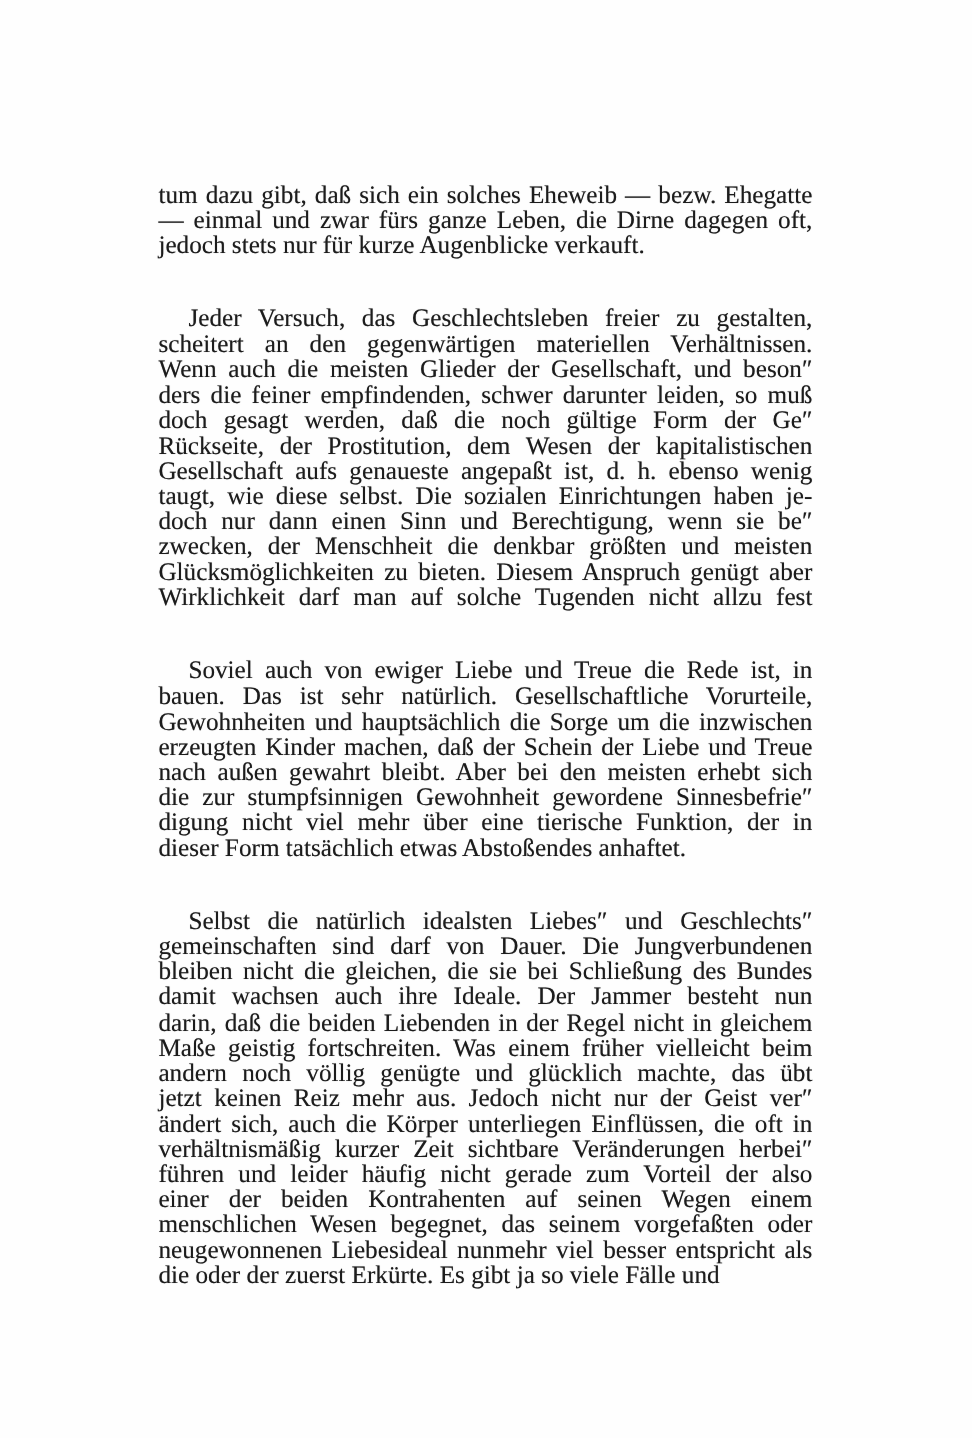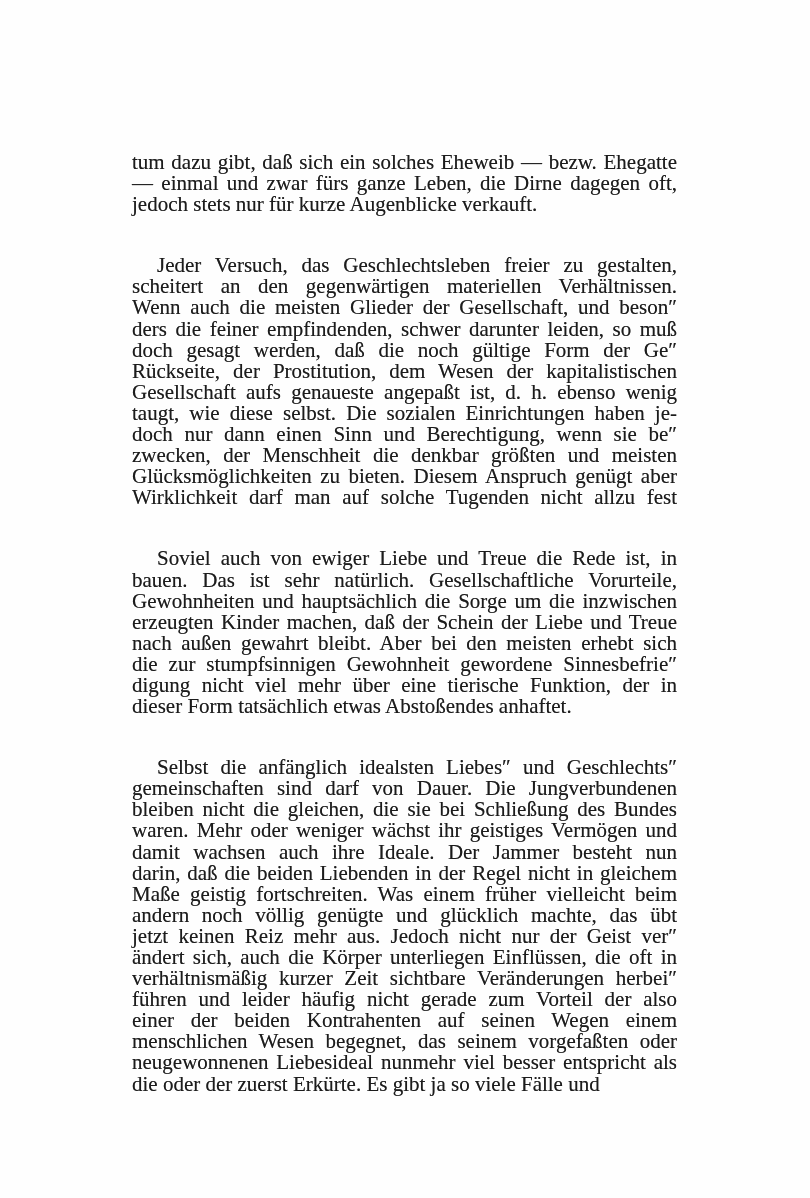--- a/index.html
+++ b/index.html
@@ -75,24 +75,23 @@
         <div class="line indent">Soviel auch von ewiger Liebe und Treue die Rede ist, in</div>
         <div class="line">bauen. Das ist sehr natürlich. Gesellschaftliche Vorurteile,</div>
         <div class="line">Gewohnheiten und hauptsächlich die Sorge um die inzwischen</div>
         <div class="line">erzeugten Kinder machen, daß der Schein der Liebe und Treue</div>
         <div class="line">nach außen gewahrt bleibt. Aber bei den meisten erhebt sich</div>
         <div class="line">die zur stumpfsinnigen Gewohnheit gewordene Sinnesbefrie″</div>
         <div class="line">digung nicht viel mehr über eine tierische Funktion, der in</div>
         <div class="line last">dieser Form tatsächlich etwas Abstoßendes anhaftet.</div>
       </div>
       <div class="paragraph">
-        <div class="line indent">Selbst die anfänglich idealsten Liebes″ und Geschlechts″</div>
+        <div class="line indent">Selbst die natürlich idealsten Liebes″ und Geschlechts″</div>
         <div class="line">gemeinschaften sind darf von Dauer. Die Jungverbundenen</div>
         <div class="line">bleiben nicht die gleichen, die sie bei Schließung des Bundes</div>
-        <div class="line">waren. Mehr oder weniger wächst ihr geistiges Vermögen und</div>
         <div class="line">damit wachsen auch ihre Ideale. Der Jammer besteht nun</div>
         <div class="line">darin, daß die beiden Liebenden in der Regel nicht in gleichem</div>
         <div class="line">Maße geistig fortschreiten. Was einem früher vielleicht beim</div>
         <div class="line">andern noch völlig genügte und glücklich machte, das übt</div>
         <div class="line">jetzt keinen Reiz mehr aus. Jedoch nicht nur der Geist ver″</div>
         <div class="line">ändert sich, auch die Körper unterliegen Einflüssen, die oft in</div>
         <div class="line">verhältnismäßig kurzer Zeit sichtbare Veränderungen herbei″</div>
         <div class="line">führen und leider häufig nicht gerade zum Vorteil der also</div>
         <div class="line">einer der beiden Kontrahenten auf seinen Wegen einem</div>
         <div class="line">menschlichen Wesen begegnet, das seinem vorgefaßten oder</div>

